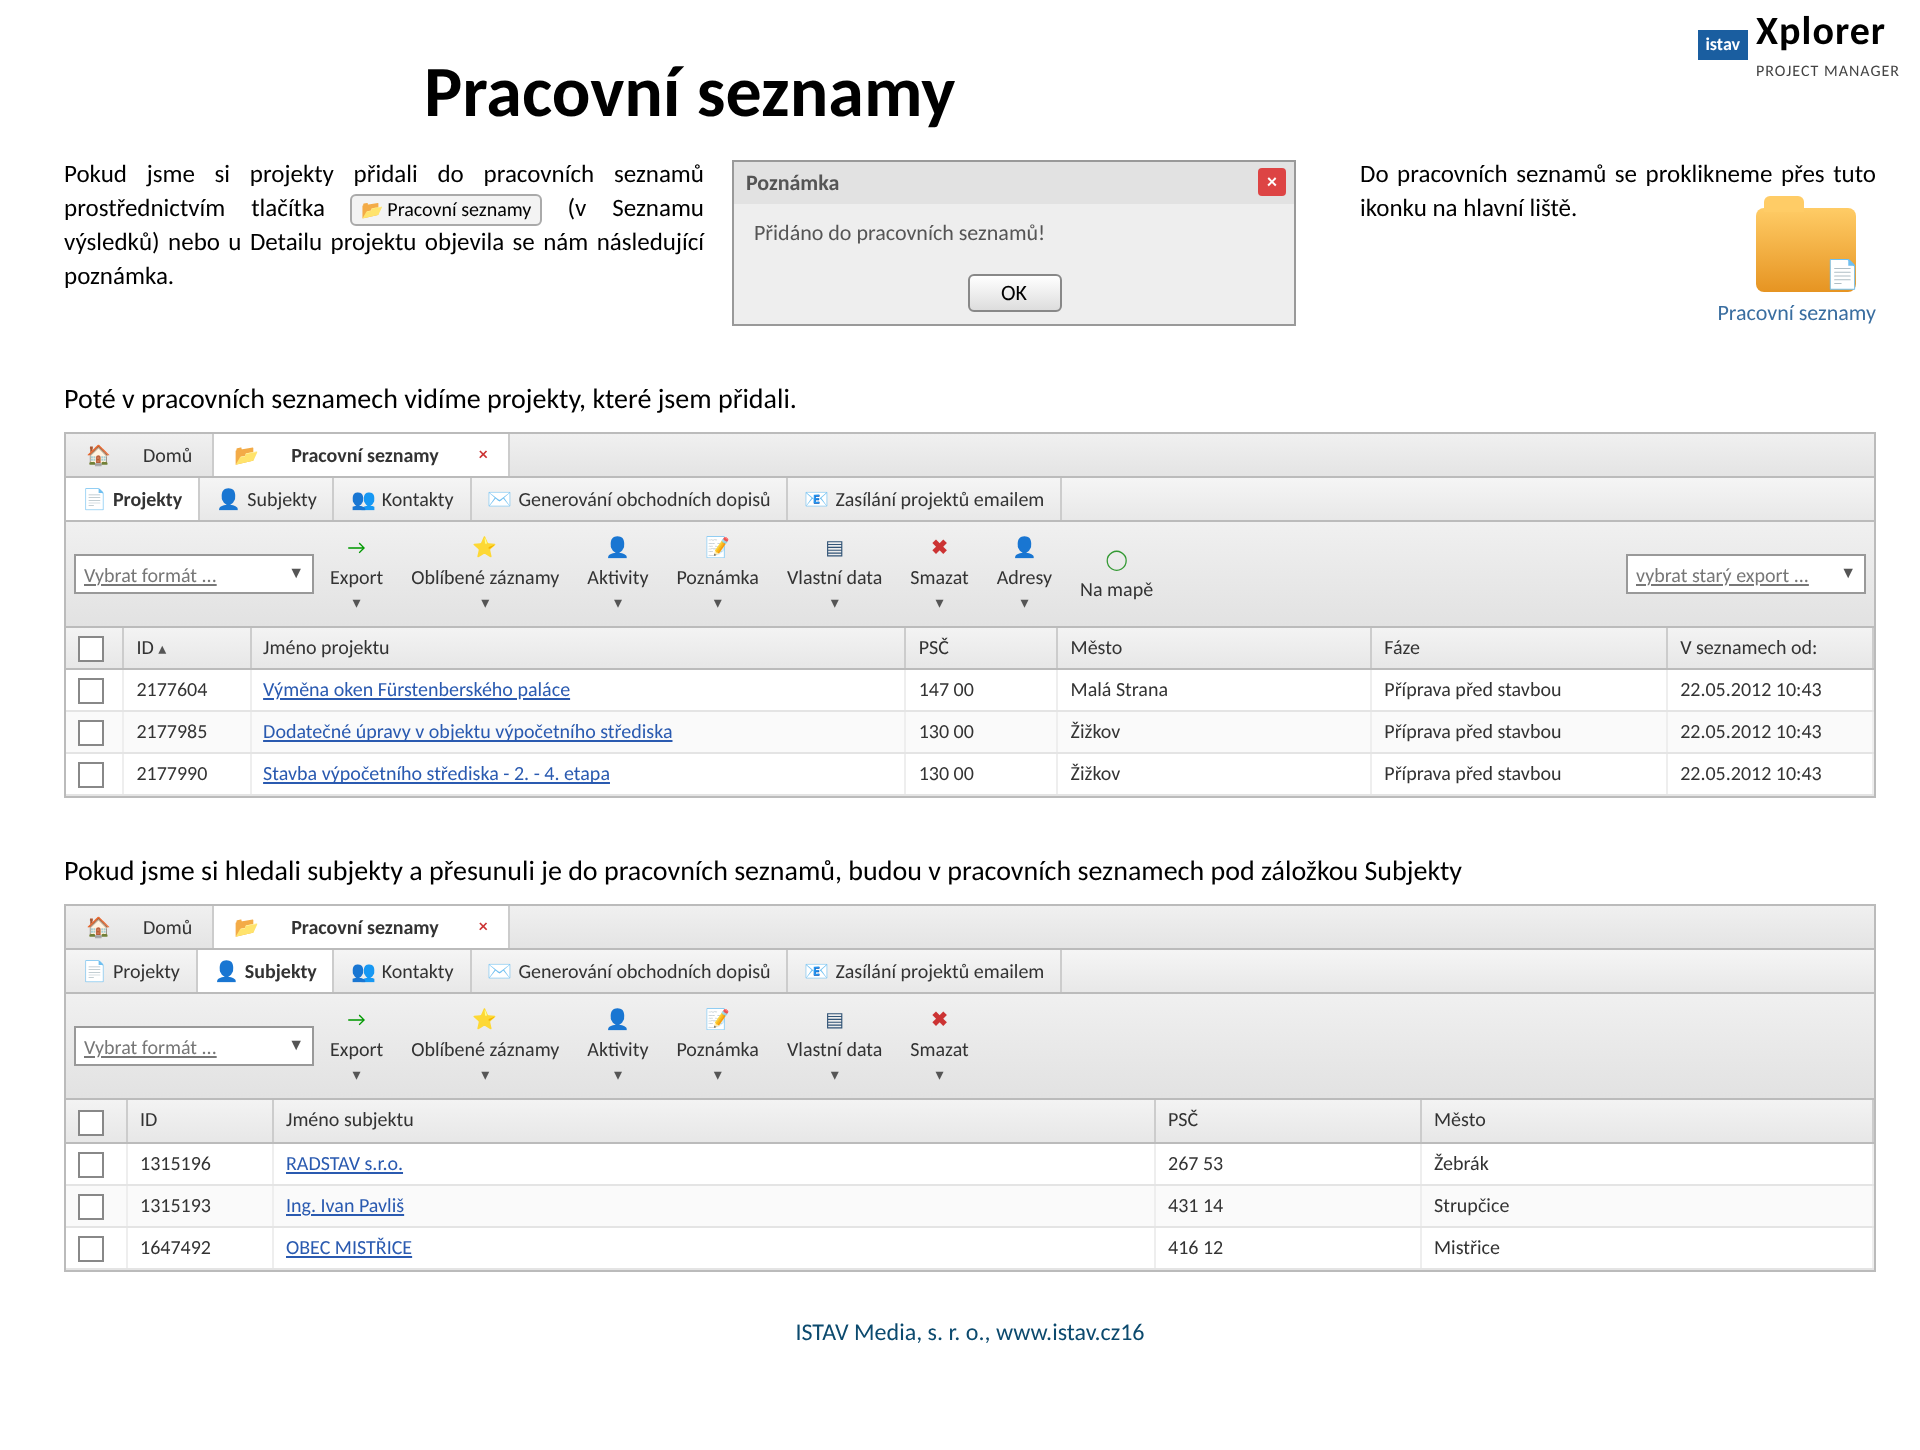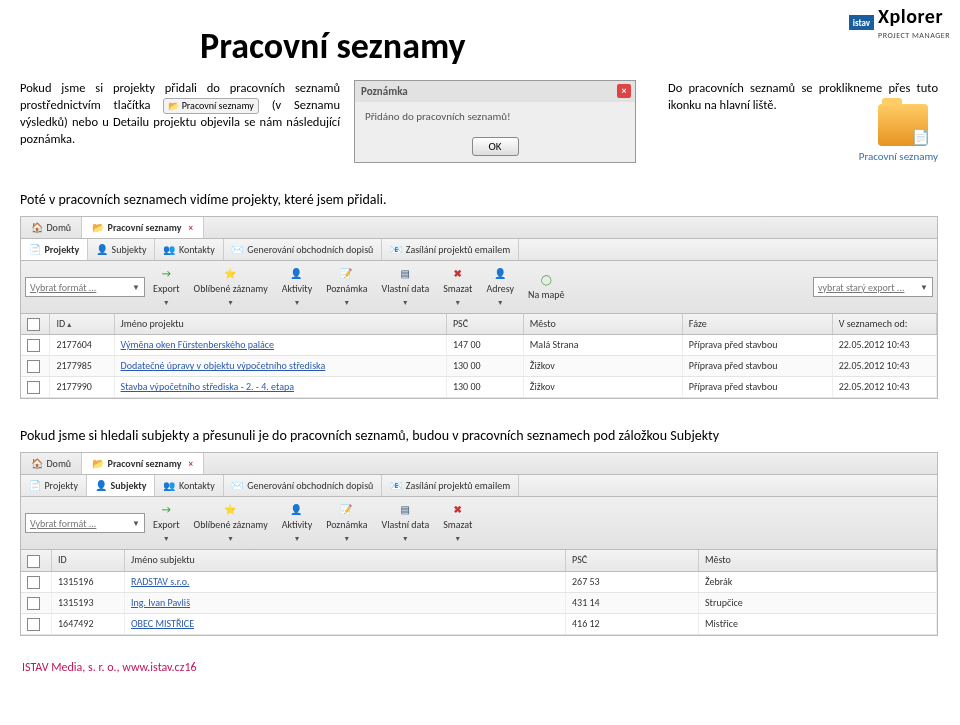--- a/index.html
+++ b/index.html
@@ -3,21 +3,21 @@
 <meta charset="utf-8">
 <style>
   body {
     margin: 0;
     padding: 0;
     font-family: Calibri, Arial, sans-serif;
     background: #fff;
     width: 960px;
     color: #000;
   }
-  .page { padding: 10px 22px 0 20px; position: relative; }
+  .page { padding: 10px 22px 0 32px; position: relative; }
   .logo-top { position: absolute; top: 4px; right: 10px; font-size: 10px; display: flex; align-items: center; gap:4px; }
   .logo-top .istav-badge { background:#1a5ea0; color:#fff; font-weight:bold; font-size:9px; padding:2px 4px; }
   .logo-top .xplorer { font-weight:bold; font-size:20px; color:#000; letter-spacing:0.5px;}
   .logo-top .pm { font-size:8px; color:#444; letter-spacing:0.5px; }
   h1 { font-size: 36px; font-weight: bold; margin: 14px 0 12px 180px; }
   .intro-row { display:flex; gap: 14px; }
   .intro-left { width: 320px; font-size:12.5px; text-align: justify; line-height:1.35;}
   .intro-mid { width: 300px; }
   .intro-right { flex:1; font-size:12.5px; text-align: justify; line-height:1.35; position:relative;}
   .inline-btn { display:inline-block; background:#f3f3f3; border:1px solid #aaa; border-radius:3px; font-size:10px; padding:0 4px; vertical-align:middle;}
@@ -28,21 +28,21 @@
   .dialog-body { padding:8px 10px; color:#555;}
   .dialog-foot { padding:6px; text-align:center;}
   .dialog-foot .okbtn { display:inline-block; border:1px solid #888; background:linear-gradient(#fff,#ddd); padding:2px 16px; font-size:11px; border-radius:3px;}
   .folder-icon { width:50px; height:42px; background:linear-gradient(#ffcc66,#e69422); border-radius:4px; position:absolute; right:10px; top:24px;}
   .folder-icon::before { content:""; position:absolute; top:-6px; left:4px; width:20px; height:8px; background:#ffcc66; border-radius:3px 3px 0 0;}
   .folder-icon::after { content:"📄"; position:absolute; font-size:14px; right:-2px; bottom:-2px; }
   .folder-label { position:absolute; right:0; top:70px; font-size:11px; color:#3a6ea0;}
   .mid-caption { font-size:14px; margin: 28px 0 8px 0;}
   .screenshot { border:1px solid #bbb; background:#f7f7f7; font-size:10px; color:#333; margin-bottom:18px; }
   .ss-tabs-top { display:flex; background:linear-gradient(#f0f0f0,#e4e4e4); border-bottom:1px solid #bbb; }
-  .ss-tab { padding:4px 10px; border-right:1px solid #ccc; display:flex; align-items:center; gap:3px; }
+  .ss-tab { padding:4px 10px; border-right:1px solid #ccc; display:flex; align-items:center; gap:16px; }
   .ss-tab.active { background:#fff; font-weight:bold; }
   .ss-tab .x { color:#c33; font-size:9px; margin-left:4px;}
   .ss-tabs-sub { display:flex; background:linear-gradient(#f5f5f5,#e8e8e8); border-bottom:1px solid #bbb; }
   .ss-tab2 { padding:4px 8px; border-right:1px solid #ccc; display:flex; align-items:center; gap:3px;}
   .ss-tab2.active { background:#fff; font-weight:bold;}
   .toolbar { display:flex; background:linear-gradient(#f0f0f0,#e2e2e2); border-bottom:1px solid #bbb; padding:3px 4px; gap:2px; align-items:center;}
   .toolbar .item { padding:2px 5px; border:1px solid transparent; display:flex; align-items:center; gap:2px;flex-direction:column;}
   .toolbar .sel { border:1px solid #999; background:#fff; padding:1px 4px; min-width:110px; height:16px; display:flex; align-items:center; justify-content:space-between;}
   .toolbar .sel .v { color:#777;text-decoration:underline;}
   .toolbar .sel .arr { color:#555; font-size:8px;}
@@ -78,21 +78,21 @@
   .ico-gen::before { content:"✉️";}
   .ico-mail::before { content:"📧";}
   .ico-export::before { content:"→"; color:#090;}
   .ico-fav::before { content:"⭐"; color:#e6a800;}
   .ico-act::before { content:"👤"; color:#6a4;}
   .ico-note::before { content:"📝"; color:#b80;}
   .ico-data::before { content:"▤"; color:#357;}
   .ico-del::before { content:"✖"; color:#c33; font-weight:bold;}
   .ico-addr::before { content:"👤"; color:#b55;}
   .ico-map::before { content:"◯"; color:#393;}
-  .footer { margin-top: 24px; font-size:12px; color:#be185d; display:flex; justify-content:flex-start; padding:0 2px;}
+  .footer { margin-top: 24px; font-size:12px; color:#0c4a6e; display:flex; justify-content:center; padding:0 2px;}
 </style>
 </head>
 <body>
 
 <div class="page">
 
   <div class="logo-top">
     <span class="istav-badge">istav</span>
     <span>
       <span class="xplorer">Xplorer</span><br>

